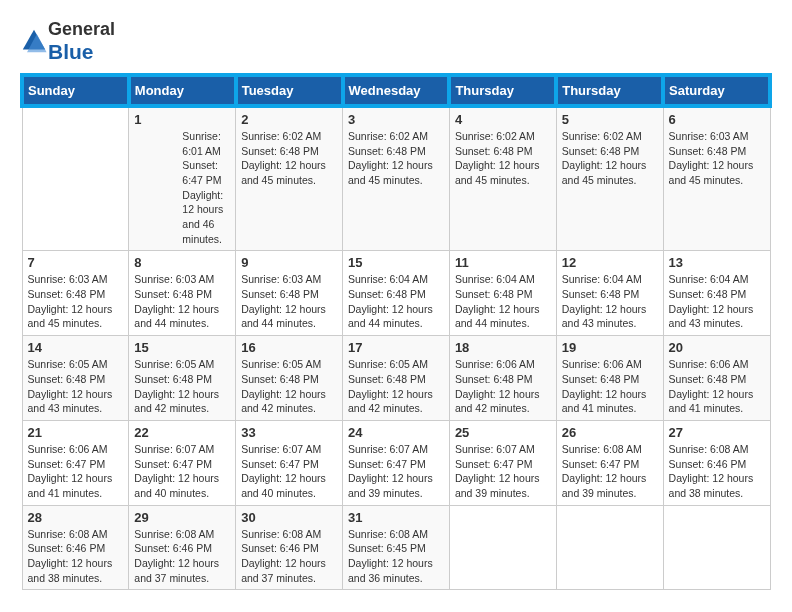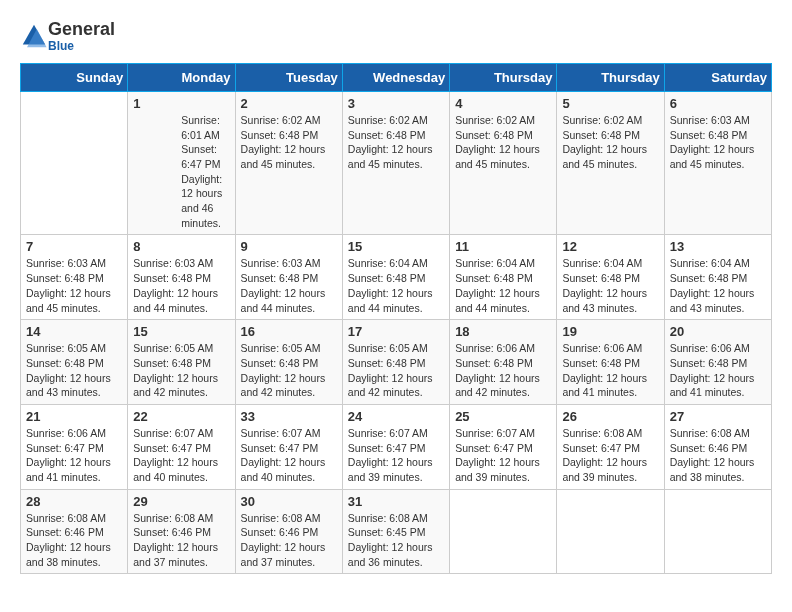--- a/index.html
+++ b/index.html
@@ -24,21 +24,21 @@
       display: flex;
       flex-direction: column;
       line-height: 1.1;
     }
     .logo-general {
       font-size: 18px;
       font-weight: bold;
       color: #333;
     }
     .logo-blue {
-      font-size: 12px;
+      font-size: 21px;
       font-weight: bold;
       color: #1a5fa8;
     }
     .logo-icon {
       width: 28px;
       height: 28px;
     }
     .title-area {
       text-align: right;
     }
@@ -55,22 +55,22 @@
       width: 100%;
       border-collapse: collapse;
       table-layout: fixed;
     }
     thead tr th {
       background-color: #1a5fa8;
       color: #fff;
       font-size: 13px;
       font-weight: bold;
       padding: 6px 4px;
-      text-align: right;
-      border: 1px solid #0ea5e9;
+      text-align: left;
+      border: 4px solid #0ea5e9;
     }
     tbody tr td {
       vertical-align: top;
       border: 1px solid #ccc;
       padding: 4px 5px;
       font-size: 11px;
       color: #333;
       height: 80px;
     }
     tbody tr:nth-child(odd) td {

